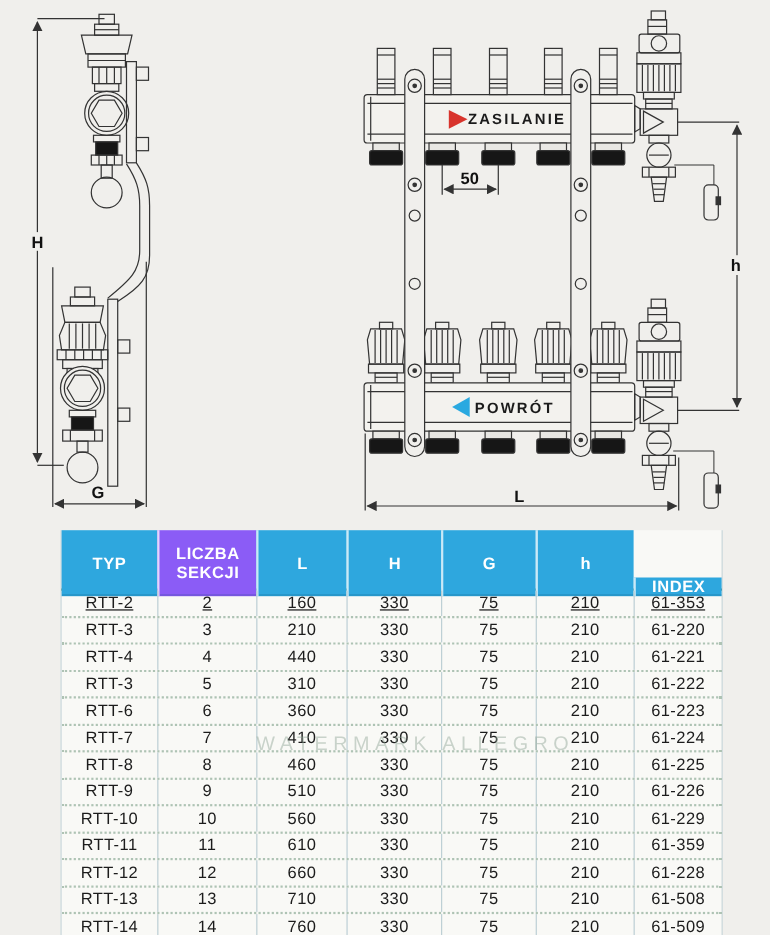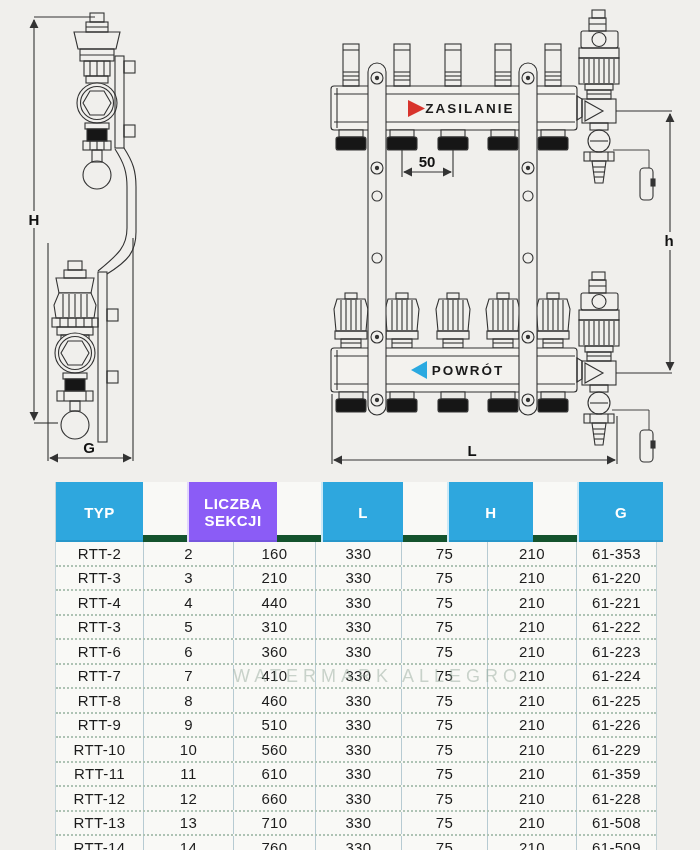--- a/index.html
+++ b/index.html
@@ -10,30 +10,30 @@
   
   #diagram{position:absolute;left:0;top:0;}
   .dimlabel{font-weight:bold;font-size:15px;fill:#111;}
   .barlabel{font-weight:bold;font-size:13.5px;letter-spacing:2px;fill:#1b1b1b;}
   
   .table-wrap{
     position:absolute;left:55px;top:482px;width:600px;height:368px;
     background:#f9f9f6;border-left:1px solid #c3d3d8;border-right:1px solid #c3d3d8;
   }
   .grid-cols{display:grid;grid-template-columns:87px 90px 82px 86px 86px 89px 80px;}
-  .thead{height:53px;gap:44px;}
+  .thead{height:53px;}
   .th{
     color:#ffffff;font-size:15px;font-weight:bold;letter-spacing:.5px;
     display:flex;align-items:center;justify-content:center;text-align:center;
     line-height:1.15;border-left:2px solid rgba(255,255,255,.75);
     box-shadow:inset 0 -2px 0 rgba(0,60,90,.15);
   }
   .th:first-child{border-left:none;}
   .tr{height:22.5px;border-top:2px dotted #aec3b4;}
-  .tr:first-child{border-top:7px solid #14532d;}
+  .tr:first-child{border-top:2px solid #14532d;text-decoration:underline;}
   .td{
     font-size:15px;color:#1c1c1c;letter-spacing:.4px;
     display:flex;align-items:center;justify-content:center;
     border-left:1px solid #b7cbd2;overflow:hidden;
   }
   .td:first-child{border-left:none;}
   .watermark{
     position:absolute;left:233px;top:666px;width:320px;
     font-size:18px;letter-spacing:5px;color:#8fa495;opacity:.45;
     pointer-events:none;white-space:nowrap;

